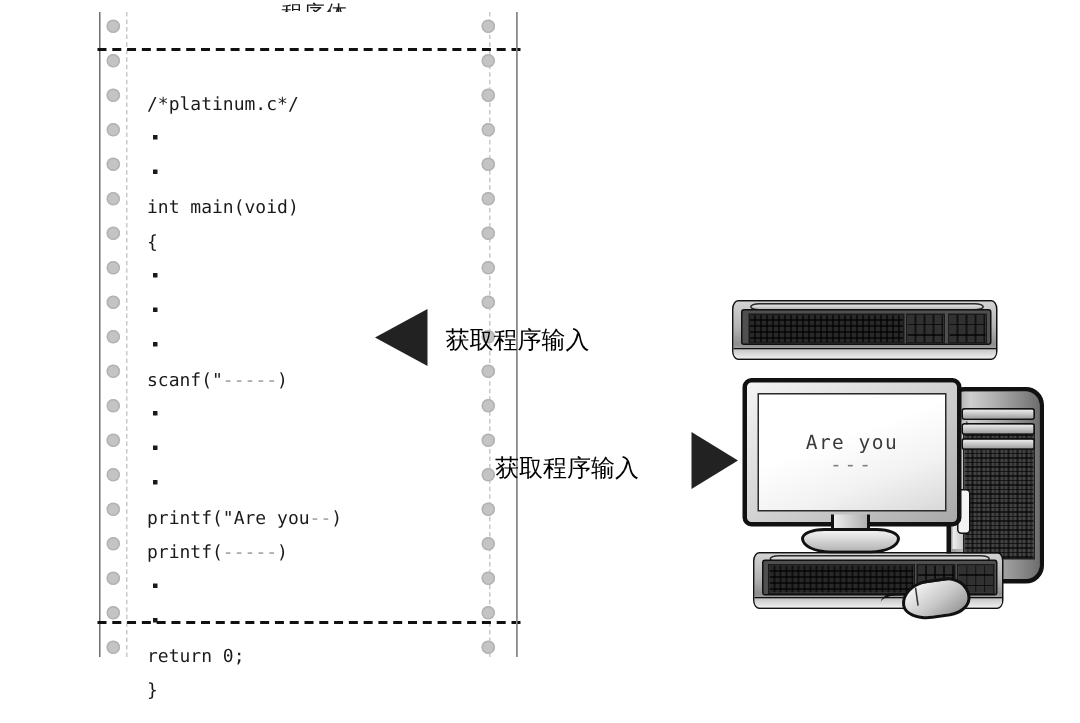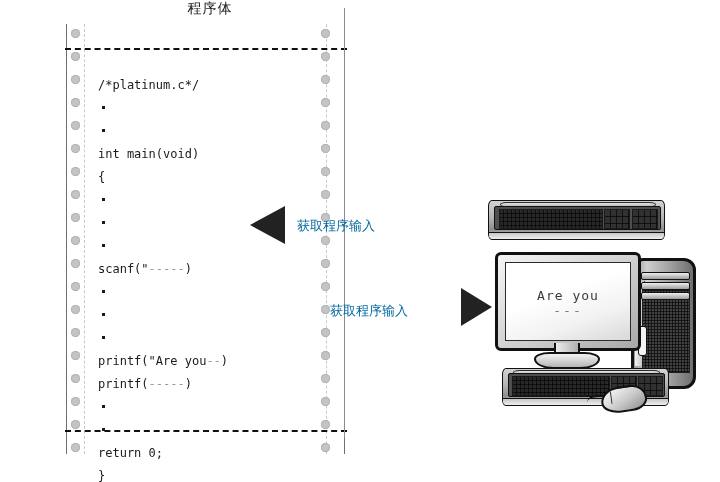--- a/index.html
+++ b/index.html
@@ -18,21 +18,21 @@
     text-align:center;
     font-family:"DejaVu Sans", sans-serif;
     font-size:14px;
     color:#1a1a1a;
     letter-spacing:1px;
   }
 
   
   .paper{
     position:absolute;
-    left:66px; top:24px;
+    left:66px; top:8px;
     width:280px; height:430px;
     background:#ffffff;
   }
   .edge-line{
     position:absolute;
     top:0; width:0; height:430px;
     border-left:1px solid #6f6f6f;
   }
   .edge-line.left{left:0px;}
   .edge-line.right{left:278px;}
@@ -105,22 +105,22 @@
     left:461px; top:288px;
     border-top:19px solid transparent;
     border-bottom:19px solid transparent;
     border-left:31px solid #222222;
   }
 
   
   .flow-label{
     position:absolute;
     font-family:Liberation Mono, monospace;
-    font-size:13px;
-    color:#0369a1;
+    font-size:16px;
+    color:#000000;
     white-space:nowrap;
   }
   .flow-label.input{left:297px; top:217px;}
   .flow-label.output{left:330px; top:302px;}
 
   
   .computer{position:absolute;left:455px;top:190px;width:250px;height:250px;}
 
   
   .kb{position:absolute;}

